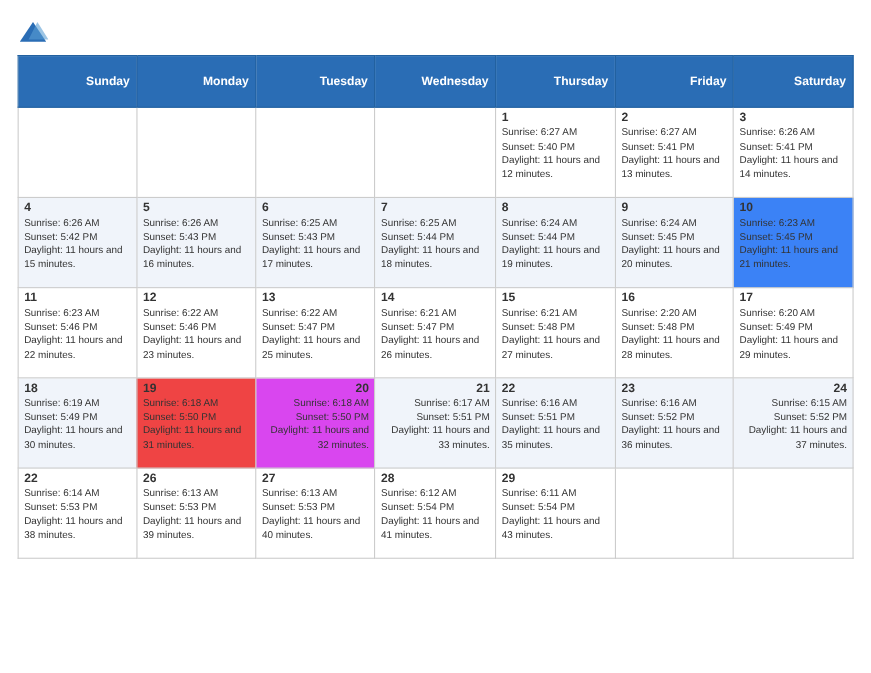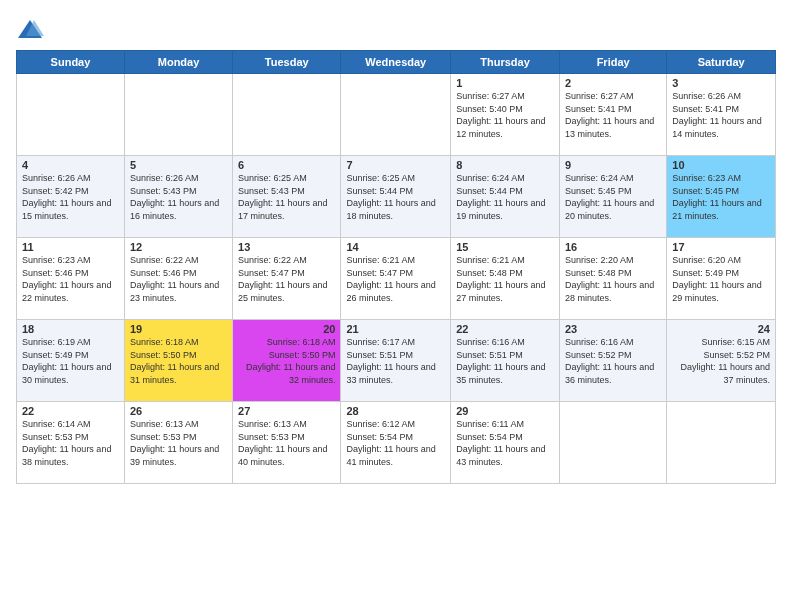--- a/index.html
+++ b/index.html
@@ -52,22 +52,22 @@
     .calendar {
       width: 100%;
       border-collapse: collapse;
       border: 1px solid #ccc;
     }
     .calendar th {
       background-color: #2a6db5;
       color: #fff;
       font-size: 11px;
       font-weight: bold;
-      padding: 5px 6px;
-      text-align: center;
+      padding: 17px 6px;
+      text-align: right;
       border: 1px solid #2261a0;
     }
     .calendar td {
       vertical-align: top;
       border: 1px solid #ccc;
       padding: 3px 5px;
       width: 113px;
       height: 82px;
       background: #fff;
     }
@@ -178,21 +178,21 @@
             <div class="day-info">Sunrise: 6:24 AM
 Sunset: 5:44 PM
 Daylight: 11 hours and 19 minutes.</div>
           </td>
           <td style="background: rgb(240, 244, 250);">
             <span class="day-number">9</span>
             <div class="day-info">Sunrise: 6:24 AM
 Sunset: 5:45 PM
 Daylight: 11 hours and 20 minutes.</div>
           </td>
-          <td style="background: #7dd3fc;">
+          <td style="background: #3b82f6;">
             <span class="day-number">10</span>
             <div class="day-info">Sunrise: 6:23 AM
 Sunset: 5:45 PM
 Daylight: 11 hours and 21 minutes.</div>
           </td>
         </tr>
         <tr>
           <td>
             <span class="day-number">11</span>
             <div class="day-info">Sunrise: 6:23 AM
@@ -236,33 +236,33 @@
 Daylight: 11 hours and 29 minutes.</div>
           </td>
         </tr>
         <tr>
           <td style="background: rgb(240, 244, 250);">
             <span class="day-number">18</span>
             <div class="day-info">Sunrise: 6:19 AM
 Sunset: 5:49 PM
 Daylight: 11 hours and 30 minutes.</div>
           </td>
-          <td style="background: #fde047;">
+          <td style="background: #ef4444;">
             <span class="day-number">19</span>
             <div class="day-info">Sunrise: 6:18 AM
 Sunset: 5:50 PM
 Daylight: 11 hours and 31 minutes.</div>
           </td>
           <td style="background: #d946ef; text-align: right;">
             <span class="day-number">20</span>
             <div class="day-info">Sunrise: 6:18 AM
 Sunset: 5:50 PM
 Daylight: 11 hours and 32 minutes.</div>
           </td>
-          <td style="background: rgb(240, 244, 250);">
+          <td style="background: rgb(240, 244, 250); text-align: right;">
             <span class="day-number">21</span>
             <div class="day-info">Sunrise: 6:17 AM
 Sunset: 5:51 PM
 Daylight: 11 hours and 33 minutes.</div>
           </td>
           <td style="background: rgb(240, 244, 250); margin-top: 41px;">
             <span class="day-number">22</span>
             <div class="day-info">Sunrise: 6:16 AM
 Sunset: 5:51 PM
 Daylight: 11 hours and 35 minutes.</div>

